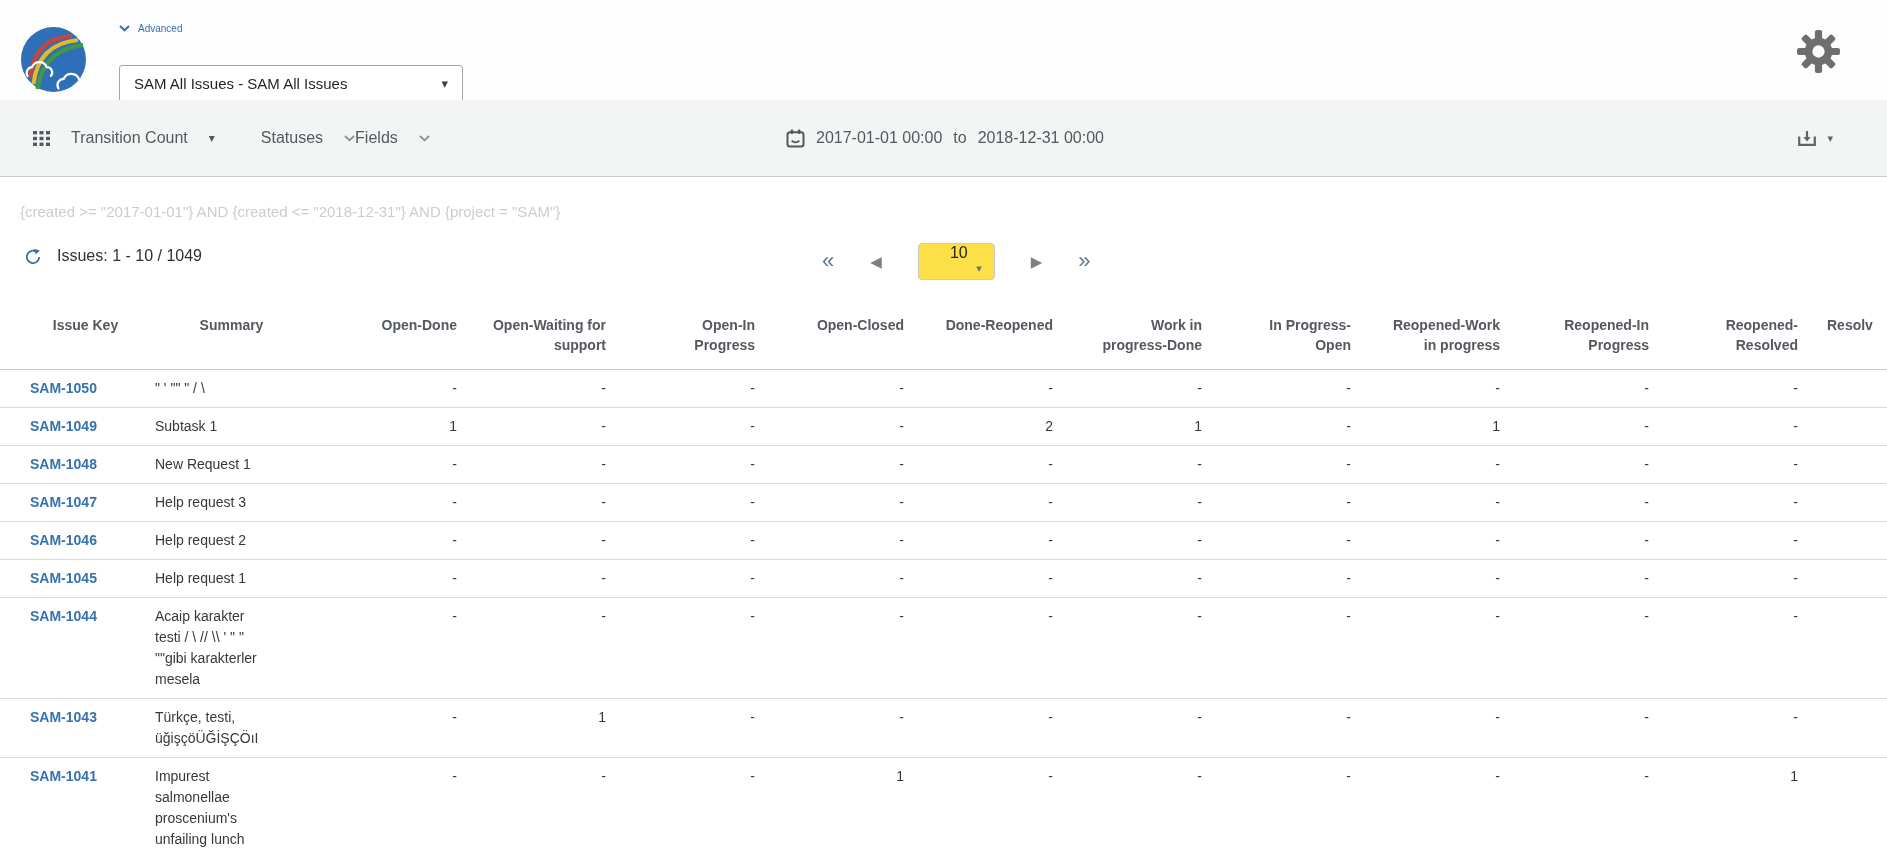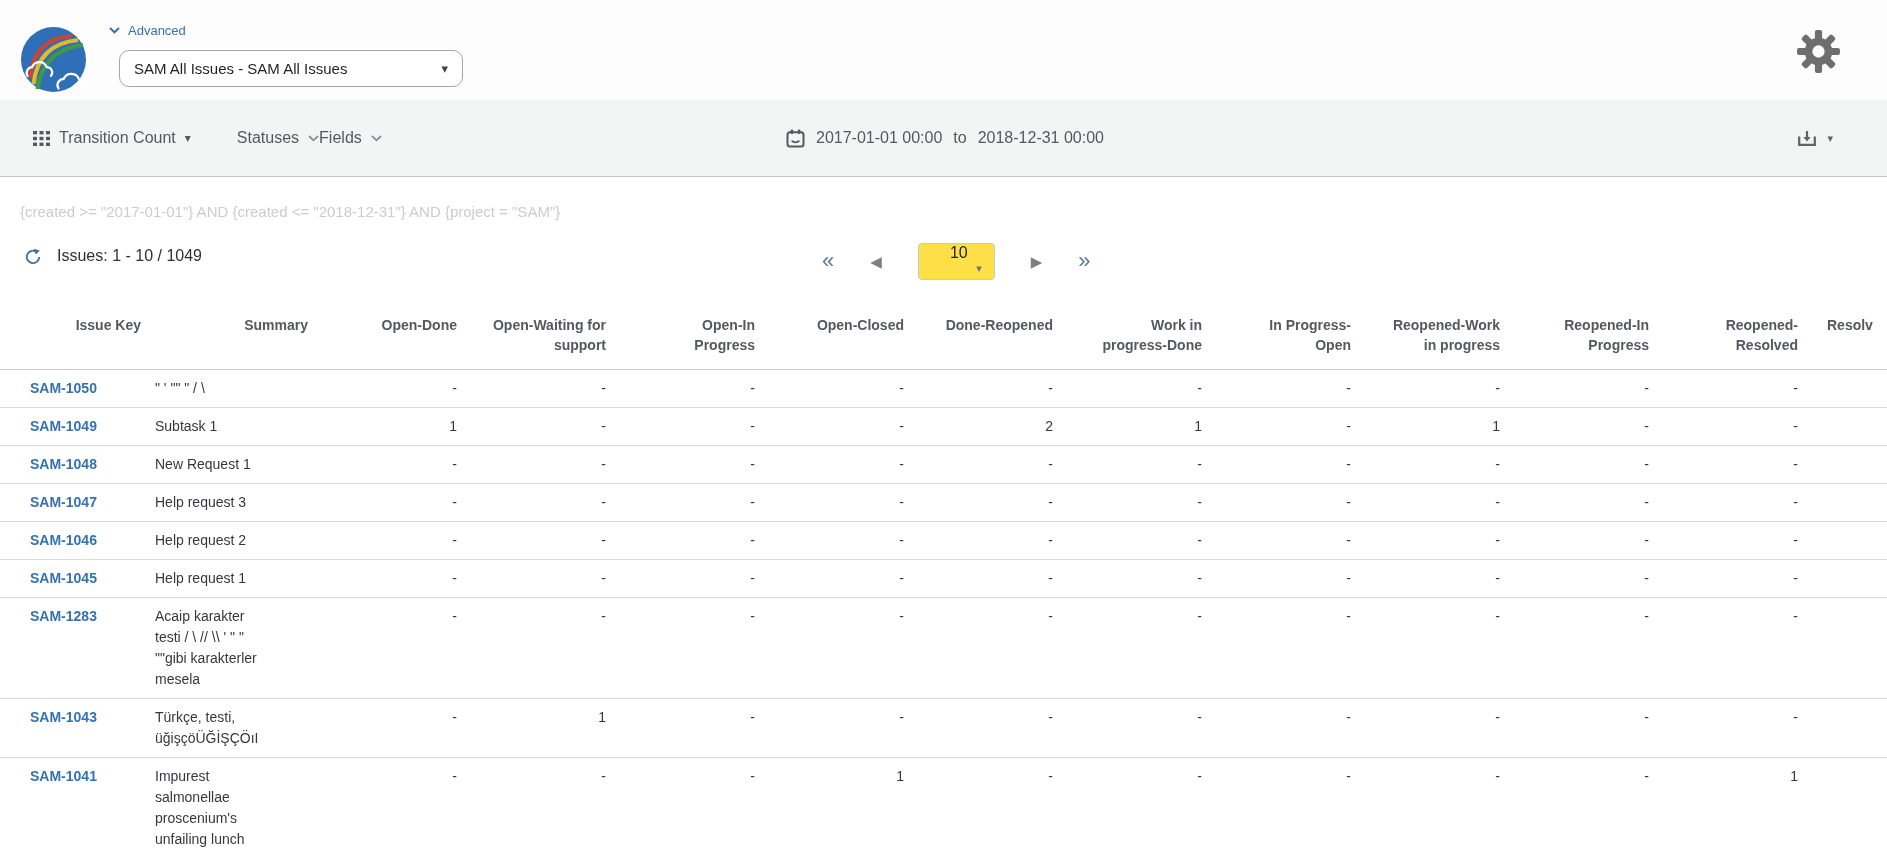--- a/index.html
+++ b/index.html
@@ -9,41 +9,41 @@
     background: #ffffff;
     font-family: "Liberation Sans", "DejaVu Sans", sans-serif;
     color: #36383b;
     position: relative;
   }
 
   
   .top-header { position: relative; height: 100px; background: #fdfdfd; }
   .logo { position: absolute; left: 20px; top: 26px; width: 67px; height: 67px; }
   .advanced-link {
-    position: absolute; left: 109px; top: 23px;
+    position: absolute; left: 119px; top: 23px;
     display: flex; align-items: center; gap: 8px;
-    color: #3572b0; font-size: 13px; cursor: pointer;
+    color: #3572b0; font-size: 10px; cursor: pointer;
   }
   .filter-select {
-    position: absolute; left: 119px; top: 50px;
+    position: absolute; left: 119px; top: 65px;
     width: 344px; height: 37px;
-    border: 1px solid #a6a6a6; border-radius: 10px; background: #fff;
+    border: 1px solid #a6a6a6; border-radius: 3px; background: #fff;
     display: flex; align-items: center; padding: 0 14px;
     font-size: 15px; color: #1f2124; cursor: pointer;
   }
   .filter-select .caret { margin-left: auto; color: #3f4246; font-size: 13px; line-height: 1; }
   .gear-btn { position: absolute; left: 1796px; top: 29px; cursor: pointer; }
 
   
   .toolbar {
     position: relative; height: 77px; background: #f3f4f4;
     border-bottom: 1px solid #c9c9c9;
   }
   .tb-left { display: flex; align-items: center; height: 100%; padding-left: 33px; }
-  .tb-item { display: flex; align-items: center; gap: 9px; color: #54585f; font-size: 16px; cursor: pointer; }
+  .tb-item { display: flex; align-items: center; gap: 21px; color: #54585f; font-size: 16px; cursor: pointer; }
   .tb-item .tri { font-size: 12px; line-height: 1; color: #54585f; }
   .tb-statuses { margin-left: 46px; }
   .tb-fields { }
   .date-range {
     position: absolute; left: 786px; top: 0; height: 100%;
     display: flex; align-items: center; color: #54585f; font-size: 16px; cursor: pointer;
   }
   .date-range .cal { margin-right: 11px; display: flex; }
   .date-sep { margin: 0 11px; }
   .export-ctl {
@@ -71,21 +71,21 @@
     background: #fde047; display: flex; align-items: center; padding: 0 12px 0 17px;
     font-size: 16px; color: #1f2124; cursor: pointer; flex-direction: column;
   }
   .page-size-select .caret { margin-left: auto; font-size: 11px; color: #6f7276; }
 
   
   .table-wrap { margin-top: 24px; width: 1940px; }
   table { table-layout: fixed; width: 1940px; border-collapse: collapse; }
   th {
     font-size: 14px; font-weight: bold; color: #54585f;
-    vertical-align: top; text-align: right;
+    vertical-align: top; text-align: center;
     padding: 8px 4px 14px 4px; line-height: 20px;
     white-space: pre-line;
     border-bottom: 1px solid #cccccc;
   }
   th:first-child { padding-left: 30px; }
   th:nth-child(2) { padding-left: 10px; }
   th.num { text-align: right; padding-right: 4px; }
   th.clipped { text-align: left; padding-left: 25px; }
   td {
     vertical-align: top; font-size: 14px; color: #36383b;
@@ -358,21 +358,21 @@
           <td class="num">-</td>
           <td class="num">-</td>
           <td class="num">-</td>
           <td class="num">-</td>
           <td class="num">-</td>
           <td class="num">-</td>
           <td class="num">-</td>
           <td></td>
         </tr>
         <tr>
-          <td class="key"><a href="#">SAM-1283</a></td>
+          <td class="key"><a href="#">SAM-1044</a></td>
           <td class="summary">
             <div class="sumtext">Acaip karakter testi / \ // \\ ' " " ""gibi karakterler mesela</div>
           </td>
           <td class="num">-</td>
           <td class="num">-</td>
           <td class="num">-</td>
           <td class="num">-</td>
           <td class="num">-</td>
           <td class="num">-</td>
           <td class="num">-</td>

